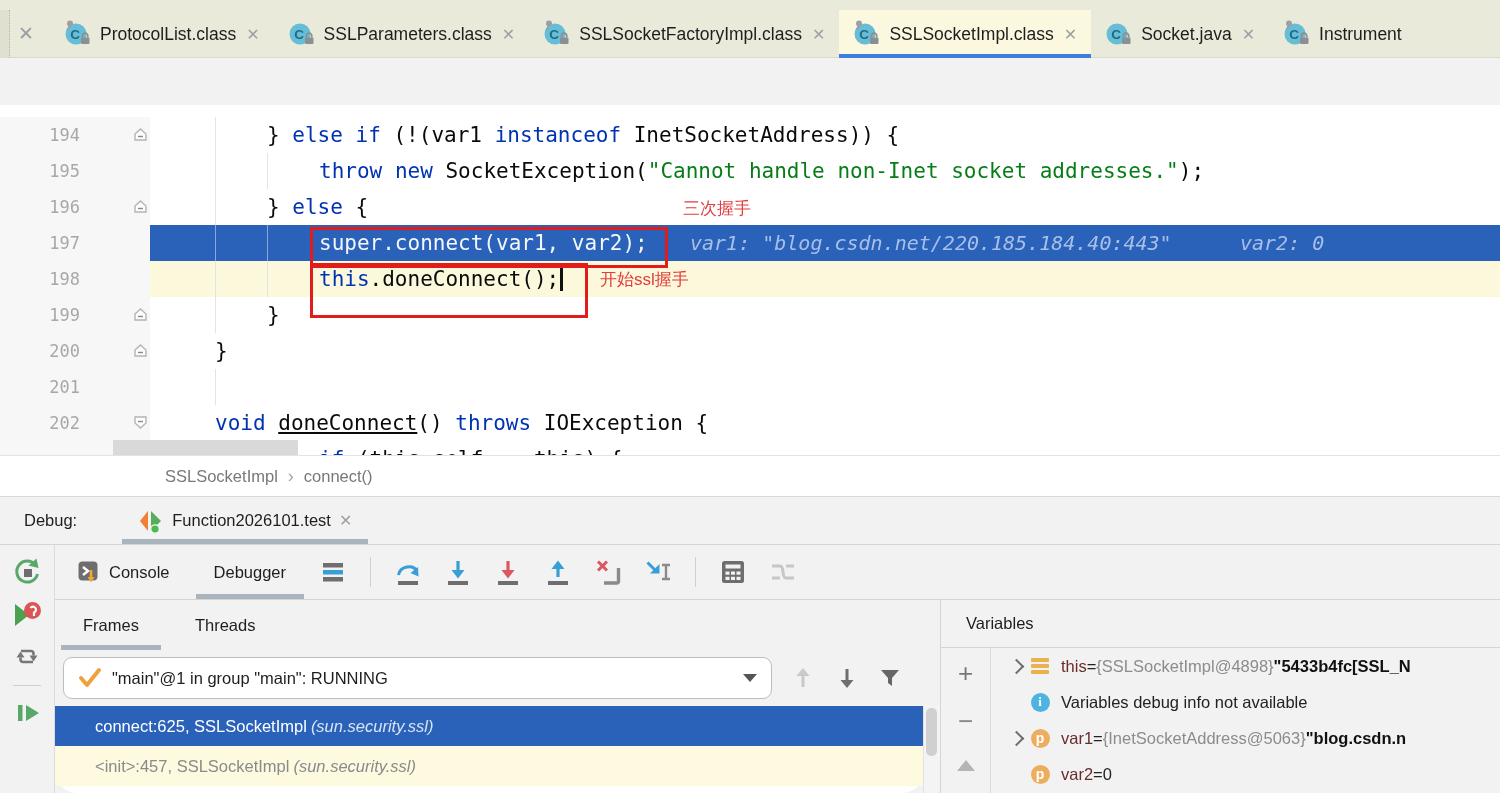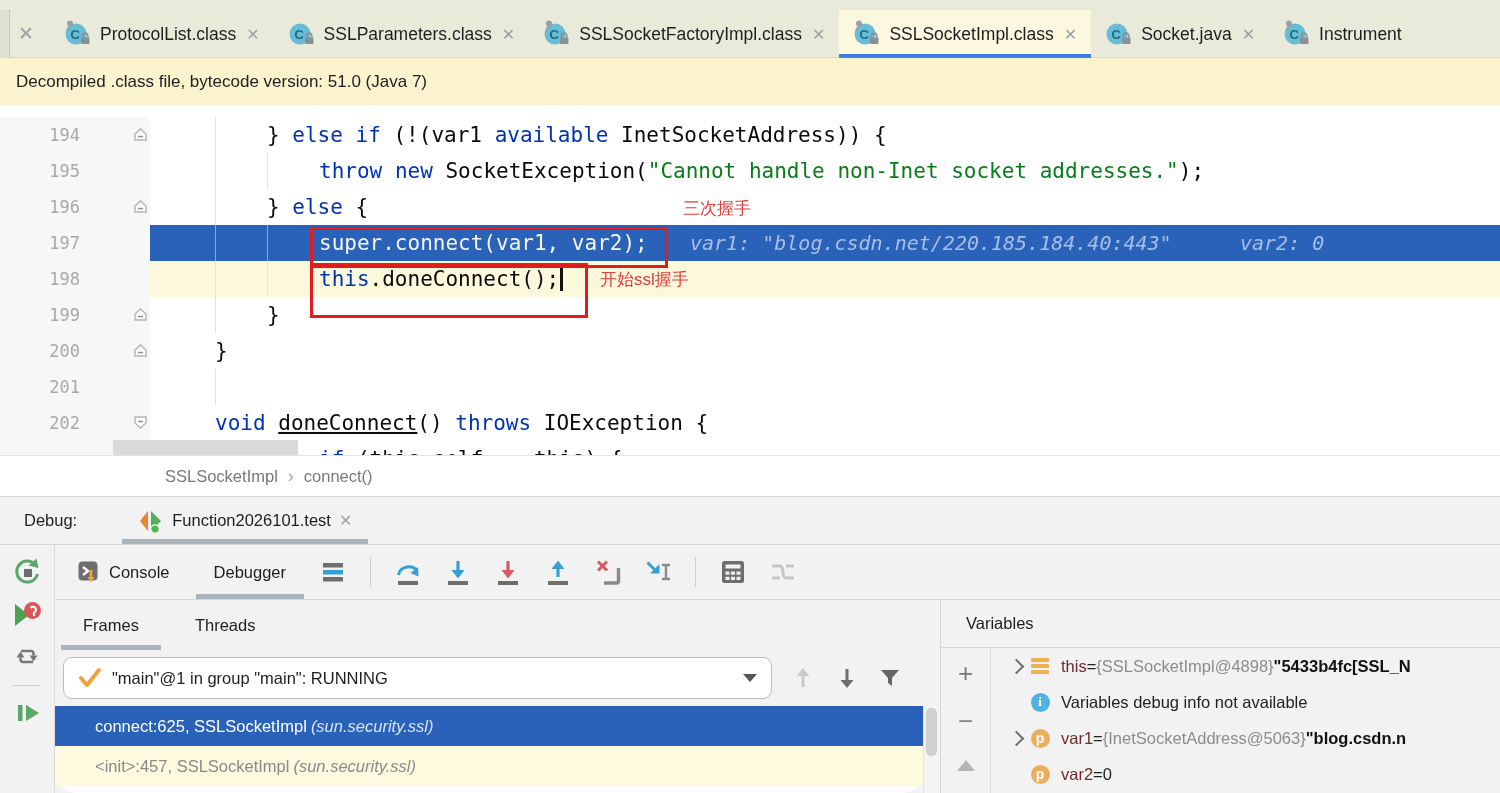--- a/index.html
+++ b/index.html
@@ -208,35 +208,32 @@
     <g>
       <path d="M20.5 18.5 v-1.8 a2.6 2.6 0 0 1 5.2 0 v1.8" fill="none" stroke="#8a8f94" stroke-width="1.8"></path>
       <rect x="19" y="18.5" width="8.5" height="6.5" rx="1" fill="#8a8f94"></rect>
     </g>
   </svg></span>
     <span>Instrument</span>
         </div>
       </div>
   </div>
 
-  <div class="notif">
-    <span>Decompiled .class file, bytecode version: 51.0 (Java 7)</span>
-  </div>
 
   <div class="editor">
     <div class="lines" id="code-lines">
         <div class="crow">
           <div class="gutter">
             <span class="lnum">194</span>
             <span class="fold"><svg width="15" height="15" viewBox="0 0 15 15">
                 <polygon points="2,7 7.5,2 13,7 13,13 2,13" fill="#fdfdfd" stroke="#b4b4b4" stroke-width="1.4"></polygon>
                 <line x1="5" y1="9.5" x2="10" y2="9.5" stroke="#8a8a8a" stroke-width="1.4"></line>
               </svg></span>
           </div>
-          <div class="codecell"><i class="g" style="left: 65px;"></i><span class="ctext" style="padding-left: 117px; display: inline-block;"><span class="tk-p">} </span><span class="tk-k">else</span><span class="tk-p"> </span><span class="tk-k">if</span><span class="tk-p"> (!(var1 </span><span class="tk-k">available</span><span class="tk-p"> InetSocketAddress)) {</span></span></div>
+          <div class="codecell"><i class="g" style="left: 65px;"></i><span class="ctext" style="padding-left: 117px; display: inline-block;"><span class="tk-p">} </span><span class="tk-k">else</span><span class="tk-p"> </span><span class="tk-k">if</span><span class="tk-p"> (!(var1 </span><span class="tk-k">instanceof</span><span class="tk-p"> InetSocketAddress)) {</span></span></div>
         </div>
         <div class="crow">
           <div class="gutter">
             <span class="lnum">195</span>
           </div>
           <div class="codecell"><i class="g" style="left: 65px;"></i><i class="g" style="left: 117px;"></i><span class="ctext" style="padding-left: 169px; display: inline-block;"><span class="tk-k">throw</span><span class="tk-p"> </span><span class="tk-k">new</span><span class="tk-p"> SocketException(</span><span class="tk-s">"Cannot handle non-Inet socket addresses."</span><span class="tk-p">);</span></span></div>
         </div>
         <div class="crow">
           <div class="gutter">
             <span class="lnum">196</span>

